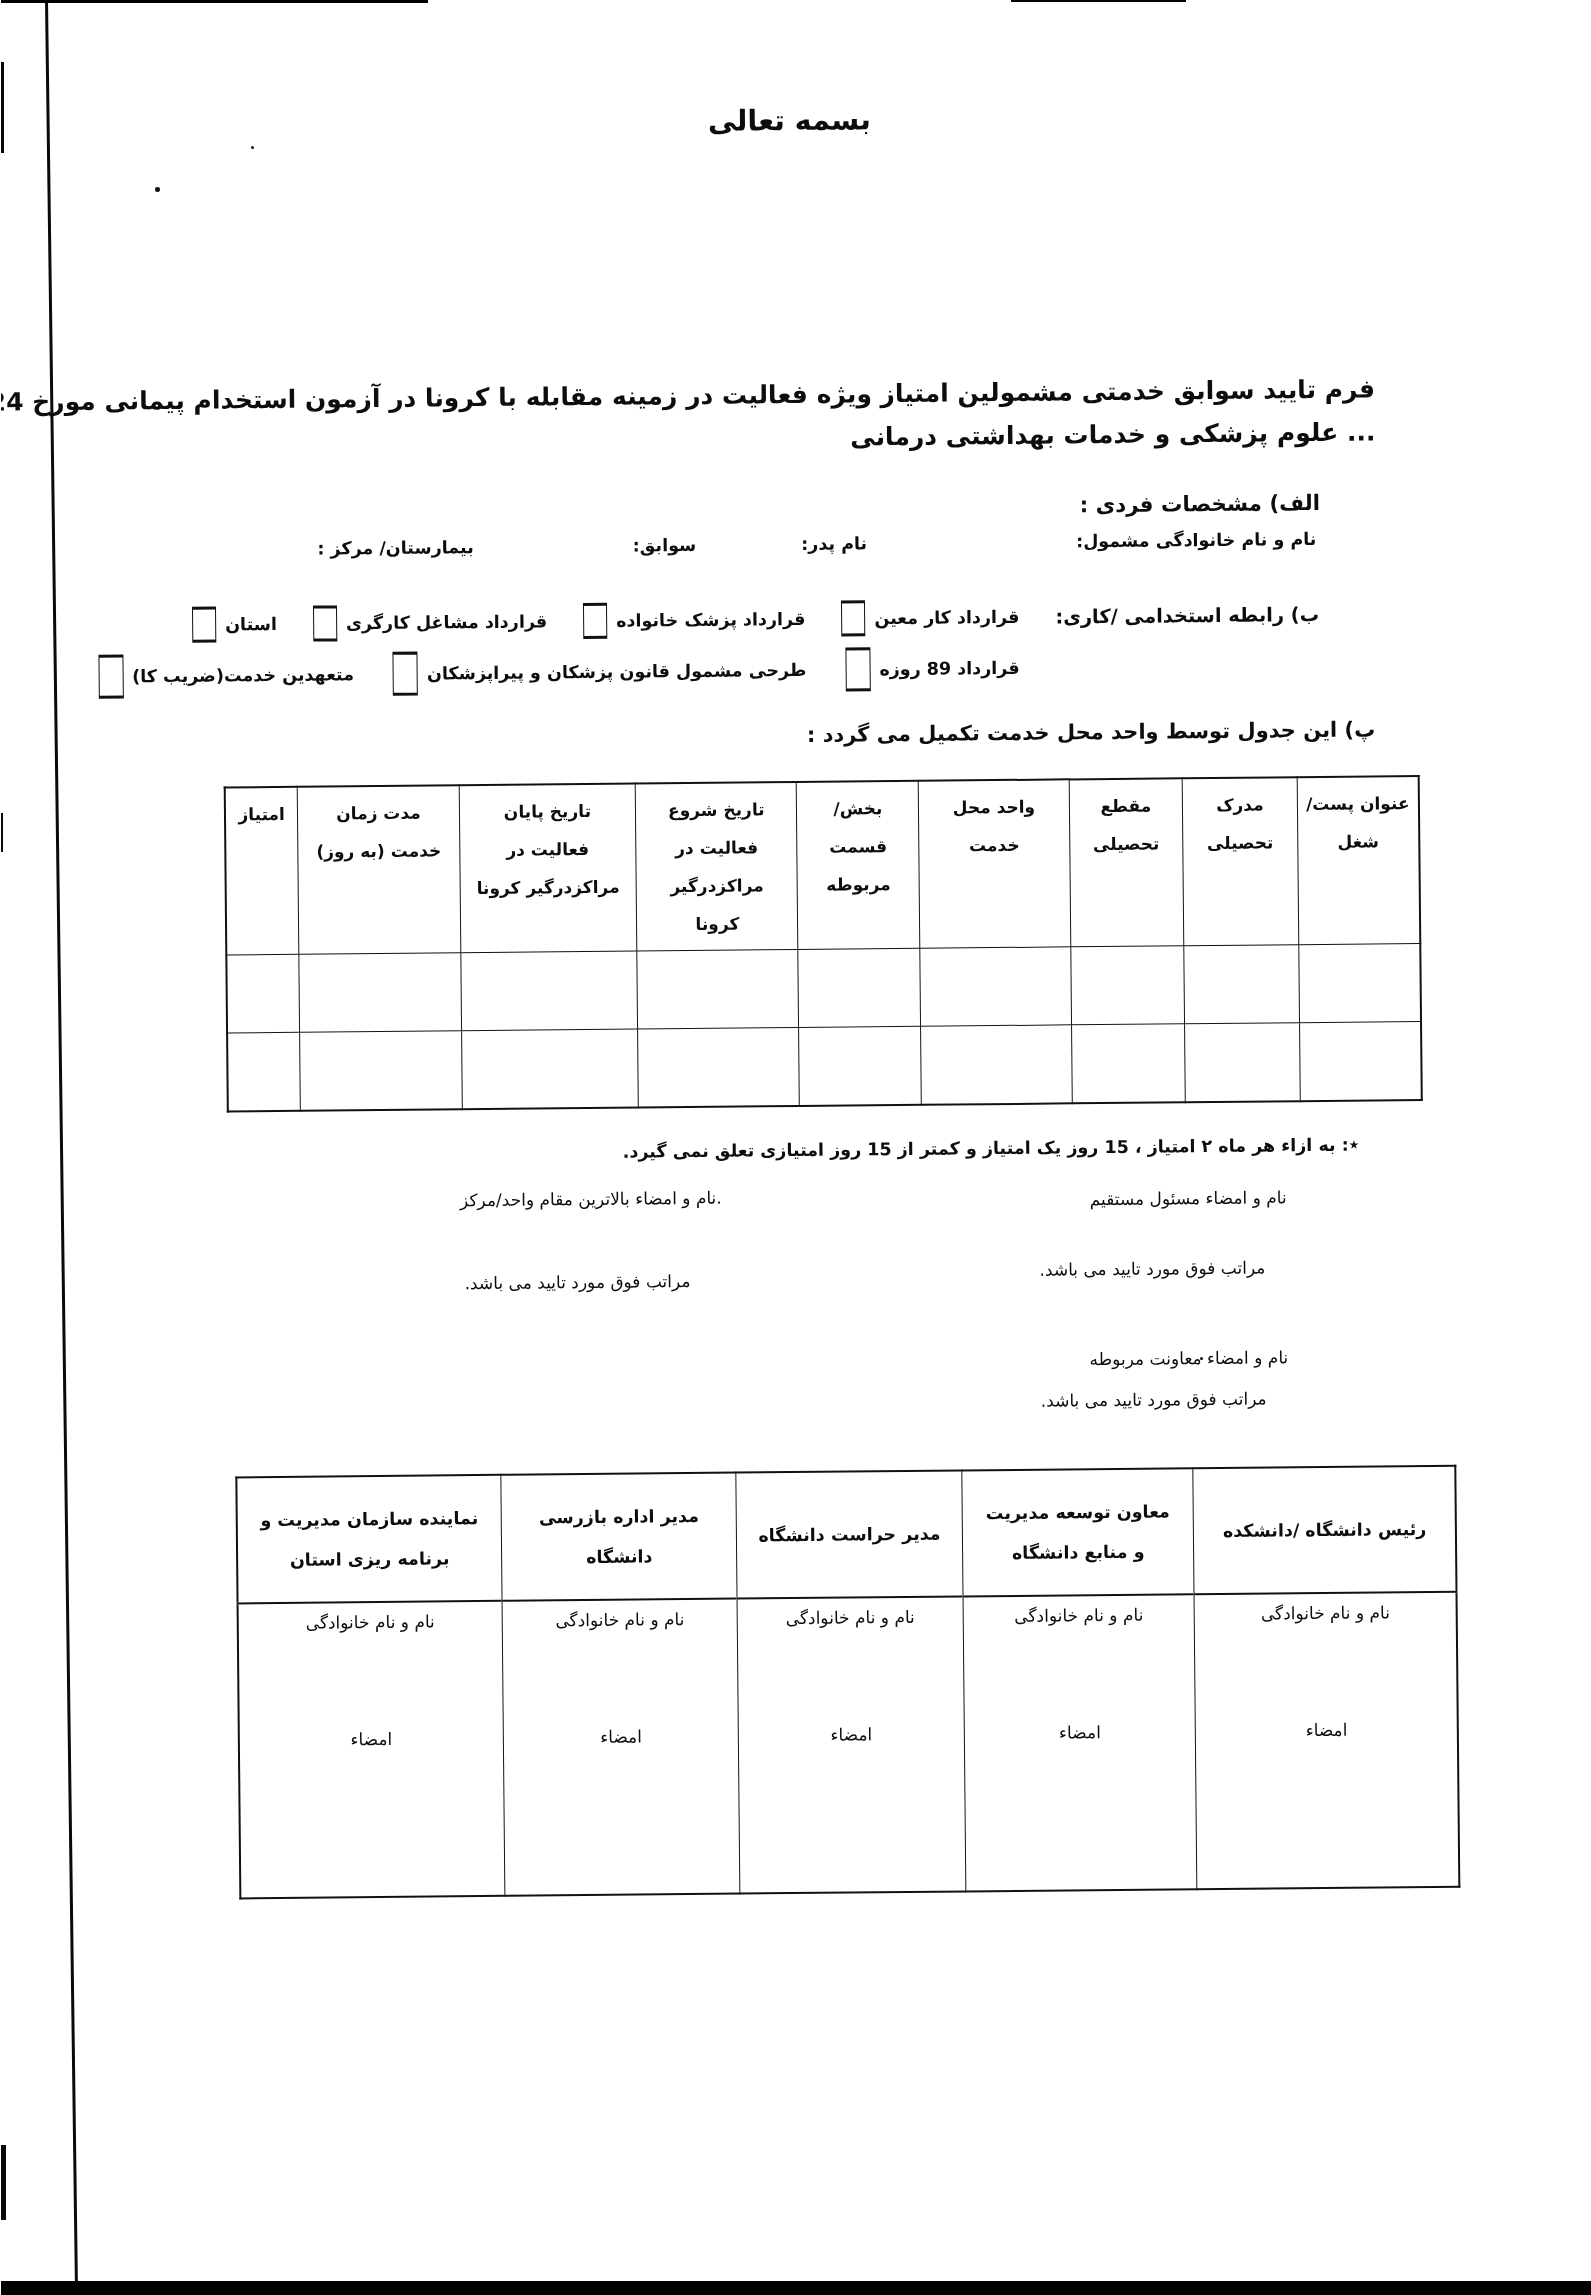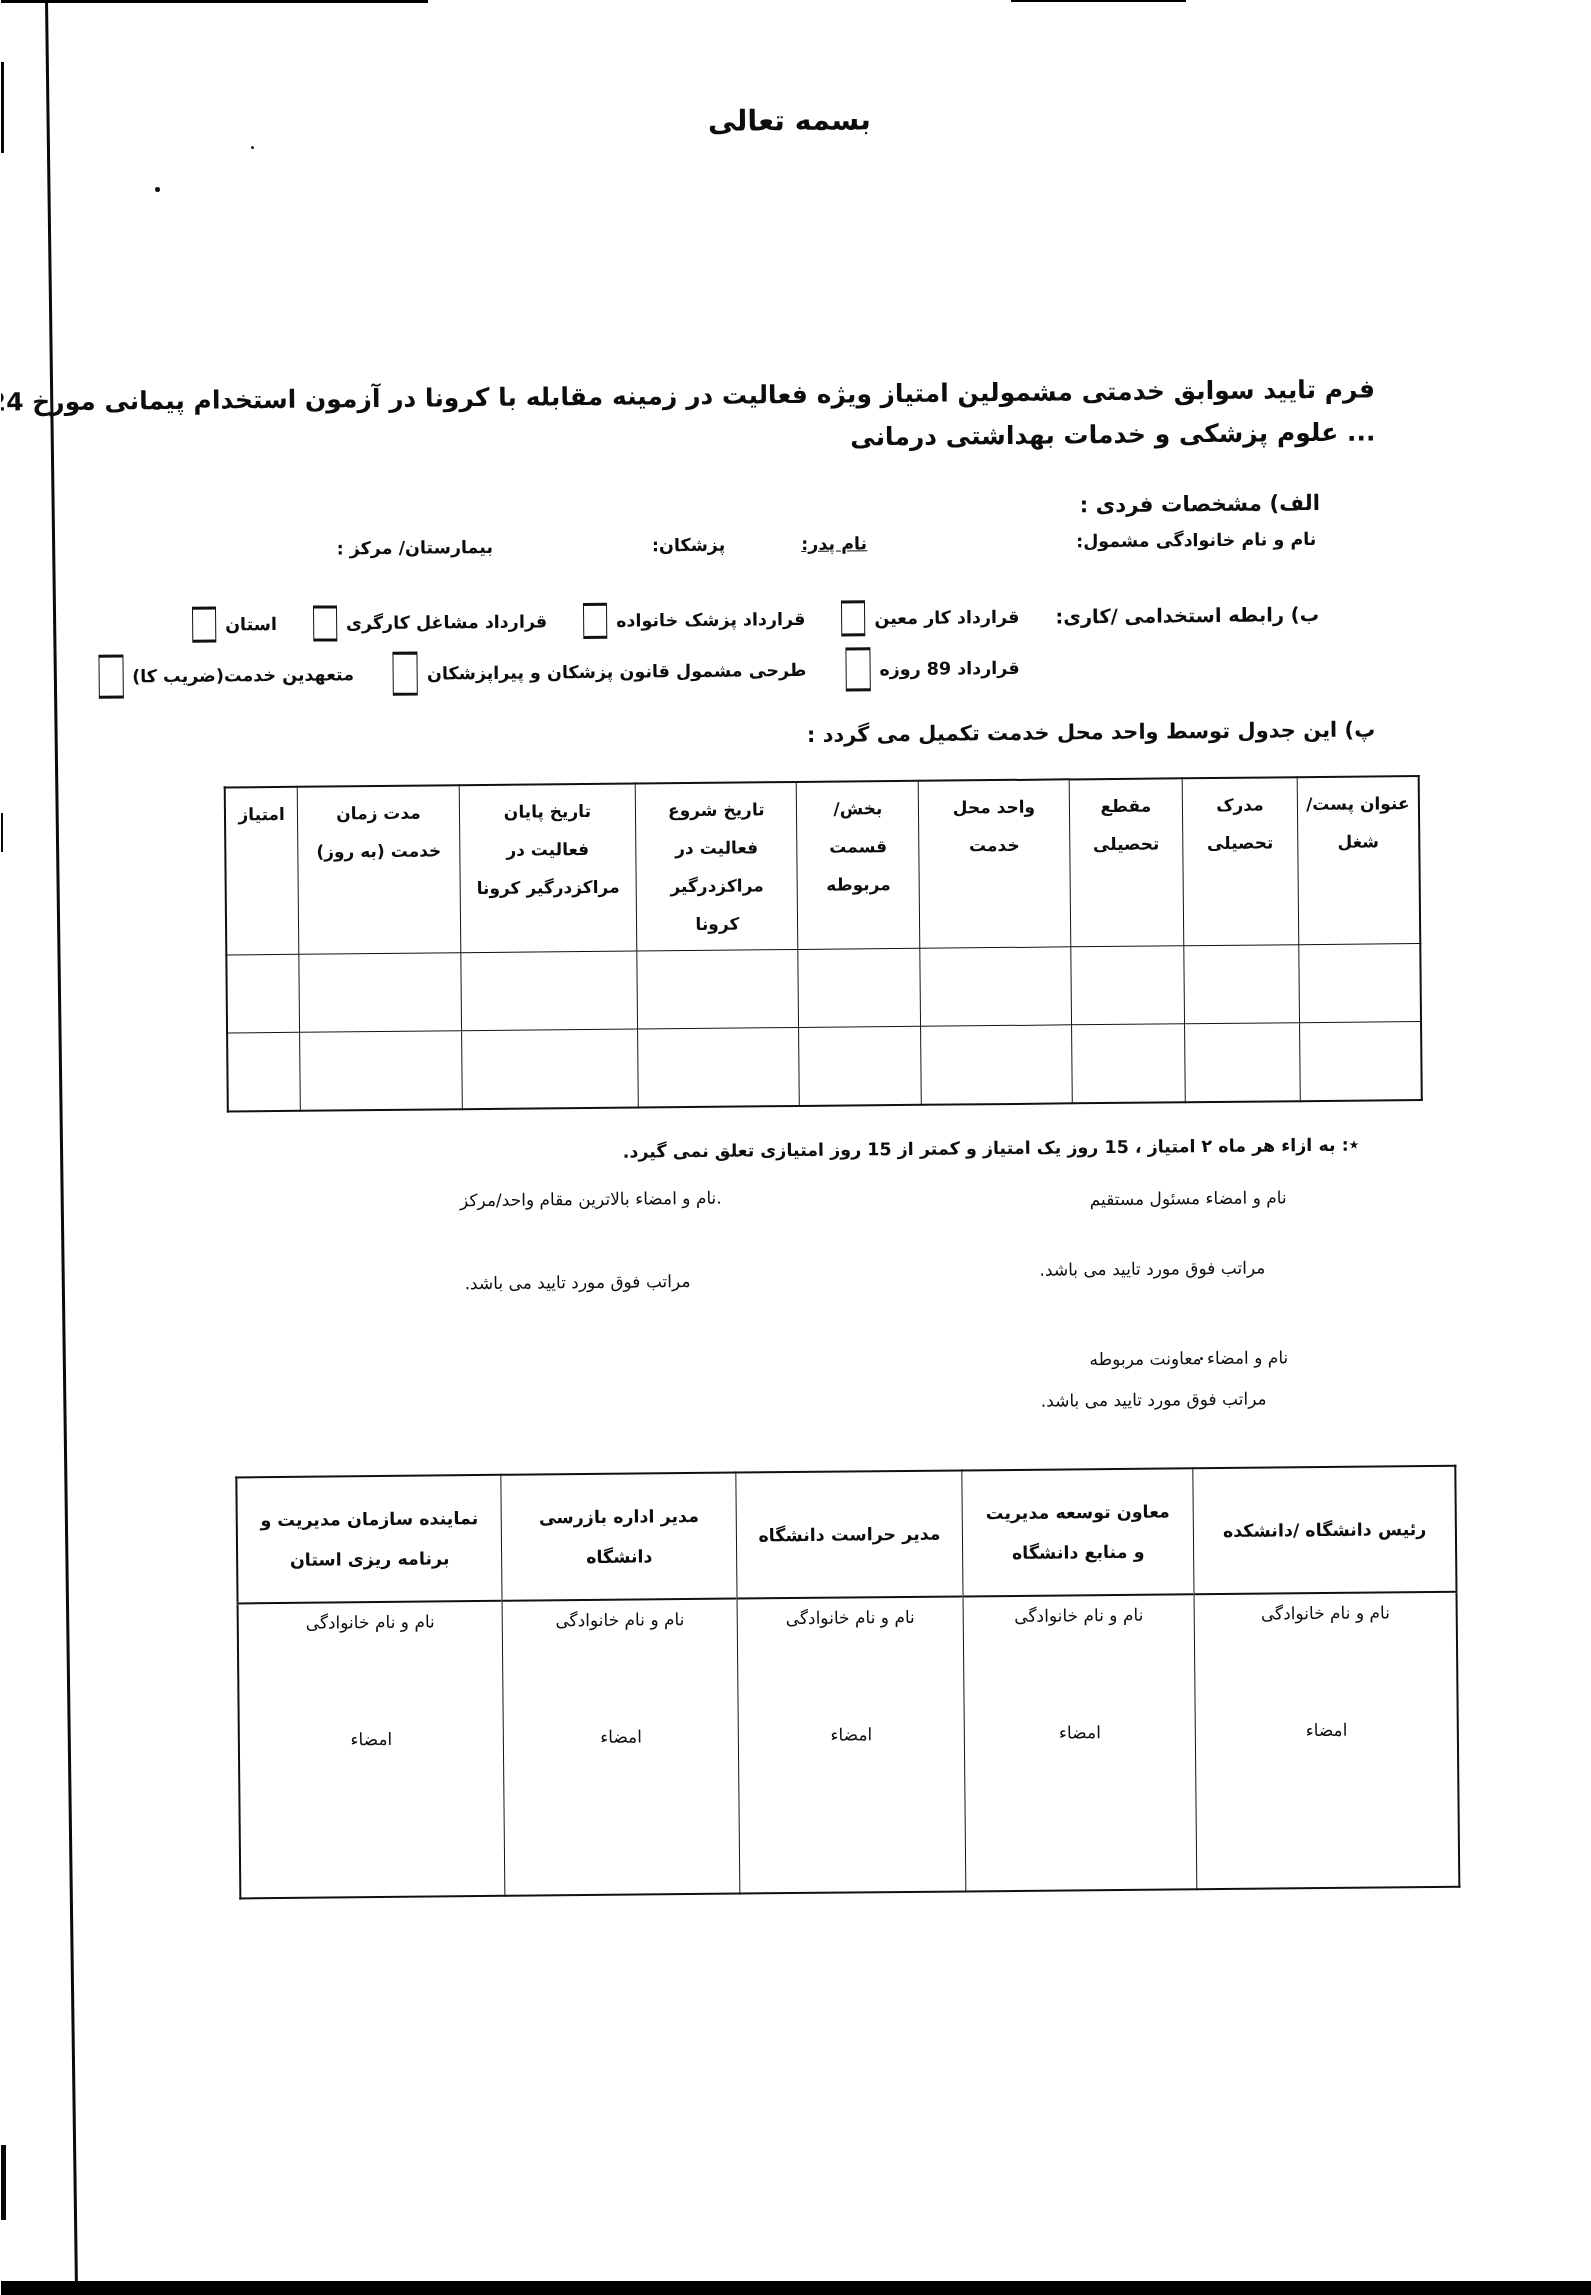--- a/index.html
+++ b/index.html
@@ -13,21 +13,21 @@
   
   .besm{top:104px;left:661px;width:272px;text-align:center;font-size:28.5px;font-weight:bold;}
   
   .title-wrap{top:373px;left:206px;width:1174px;text-align:center;}
   .title-l1{font-size:25px;font-weight:bold;white-space:nowrap;line-height:43px;}
   .title-l2{font-size:25px;font-weight:bold;line-height:43px;text-align:right;padding-left:117px;direction:ltr;}
   
   .sec-a-head{top:495px;right:268px;font-size:21.4px;font-weight:bold;}
   .fields-row{top:534px;right:272px;display:flex;flex-direction:row;font-size:17.5px;font-weight:600;}
   .f-name{margin-left:209px;}
-  .f-father{margin-left:76px;text-decoration:underline;}
+  .f-father{margin-left:105px;}
   .f-code{margin-left:159px;}
   
   .sec-b-row1{top:601px;right:270px;display:flex;align-items:center;gap:36px;font-size:17.5px;font-weight:600;}
   .sec-b-row1 .head{font-size:19.4px;font-weight:bold;}
   .sec-b-row2{top:648px;right:570px;display:flex;align-items:center;gap:39px;font-size:17.5px;font-weight:600;}
   .opt{display:flex;align-items:center;gap:9px;}
   .cbx{width:22px;height:30px;border:1.9px solid #111;border-top-width:3.2px;border-bottom-width:3.2px;background:#fff;}
   .cbx.tall{width:23px;height:38px;}
   
   .sec-p-head{top:723px;right:215px;font-size:21px;font-weight:bold;}
@@ -82,21 +82,21 @@
   <div class="abs title-wrap">
     <div class="title-l1">فرم تایید سوابق خدمتی مشمولین امتیاز ویژه فعالیت در زمینه مقابله با کرونا در آزمون استخدام پیمانی مورخ 99/11/24 دانشگاه</div>
     <div class="title-l2">علوم پزشکی و خدمات بهداشتی درمانی ...</div>
   </div>
 
   <div class="abs sec-a-head">الف) مشخصات فردی :</div>
 
   <div class="abs fields-row">
     <span class="f-name">نام و نام خانوادگی مشمول:</span>
     <span class="f-father">نام پدر:</span>
-    <span class="f-code">پزشکان:</span>
+    <span class="f-code">سوابق:</span>
     <span>بیمارستان/ مرکز :</span>
   </div>
 
   <div class="abs sec-b-row1">
     <span class="head">ب) رابطه استخدامی /کاری:</span>
     <span class="opt">
       <span>قرارداد کار معین</span>
       <span class="cbx"></span>
     </span>
     <span class="opt">

